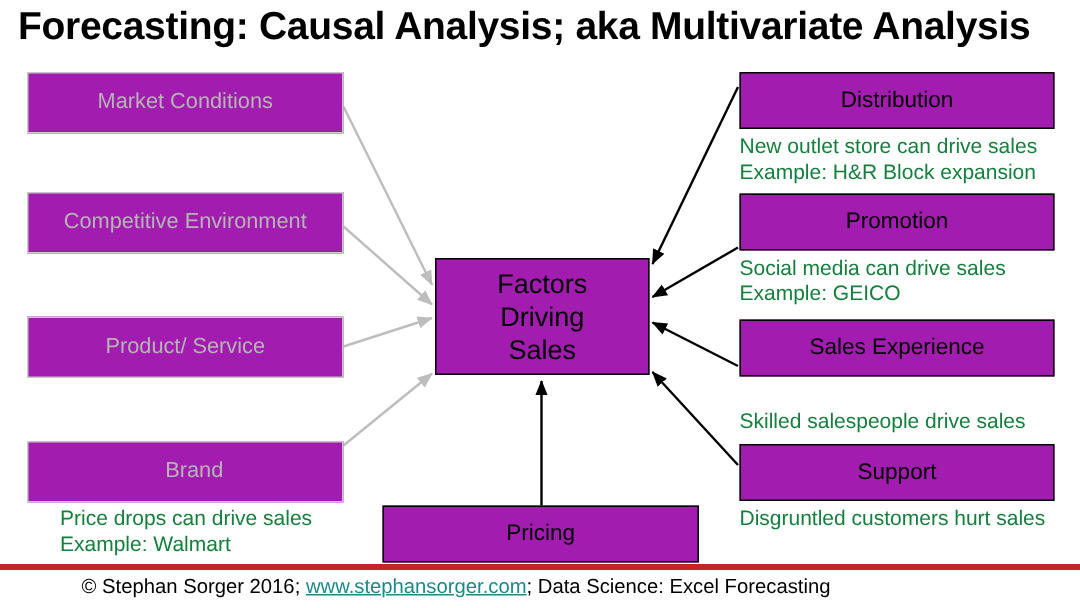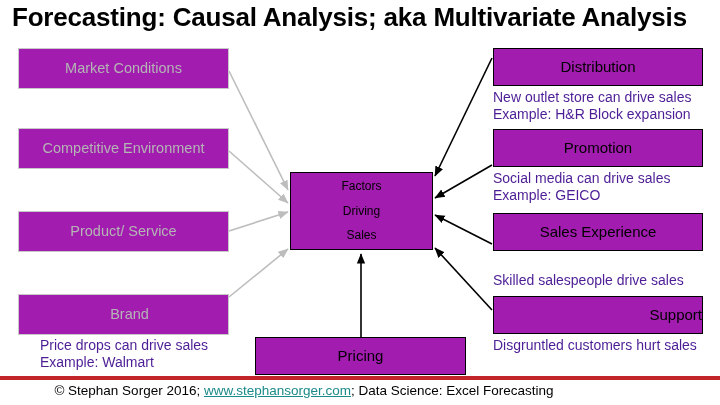--- a/index.html
+++ b/index.html
@@ -49,32 +49,31 @@
     font-size: 14.5px;
   }
   .box-solid {
     border: 1px solid #000000;
     color: #000000;
     font-size: 15px;
   }
   .box-center {
     border: 1.5px solid #000000;
     color: #000000;
-    font-size: 12px;
+    font-size: 18px;
     flex-direction: column;
     line-height: 1.24;
-    gap: 10px;
   }
 
   
   .caption {
     position: absolute;
     font-size: 14px;
     line-height: 1.18;
-    color: #4c1d95;
+    color: #15803d;
     white-space: nowrap;
   }
   .caption-right { left: 493px; }
 
   
   #arrow-layer {
     position: absolute;
     left: 0;
     top: 0;
     width: 720px;
@@ -179,21 +178,21 @@
     <div>Example: GEICO</div>
   </div>
 
   <div class="box box-solid" style="left:493px; top:213px; width:210px; height:38px;">
     <span>Sales Experience</span>
   </div>
   <div class="caption caption-right" style="top:254px;margin-top:18px;">
     <div>Skilled salespeople drive sales</div>
   </div>
 
-  <div class="box box-solid" style="left:493px; top:296px; width:210px; height:38px;justify-content:flex-end;">
+  <div class="box box-solid" style="left:493px; top:296px; width:210px; height:38px;">
     <span>Support</span>
   </div>
   <div class="caption caption-right" style="top:337px;">
     <div>Disgruntled customers hurt sales</div>
   </div>
 
   <div class="box box-solid" style="left:255px; top:337px; width:211px; height:38px;">
     <span>Pricing</span>
   </div>
   <div class="caption" style="left:40px; top:337px;">

